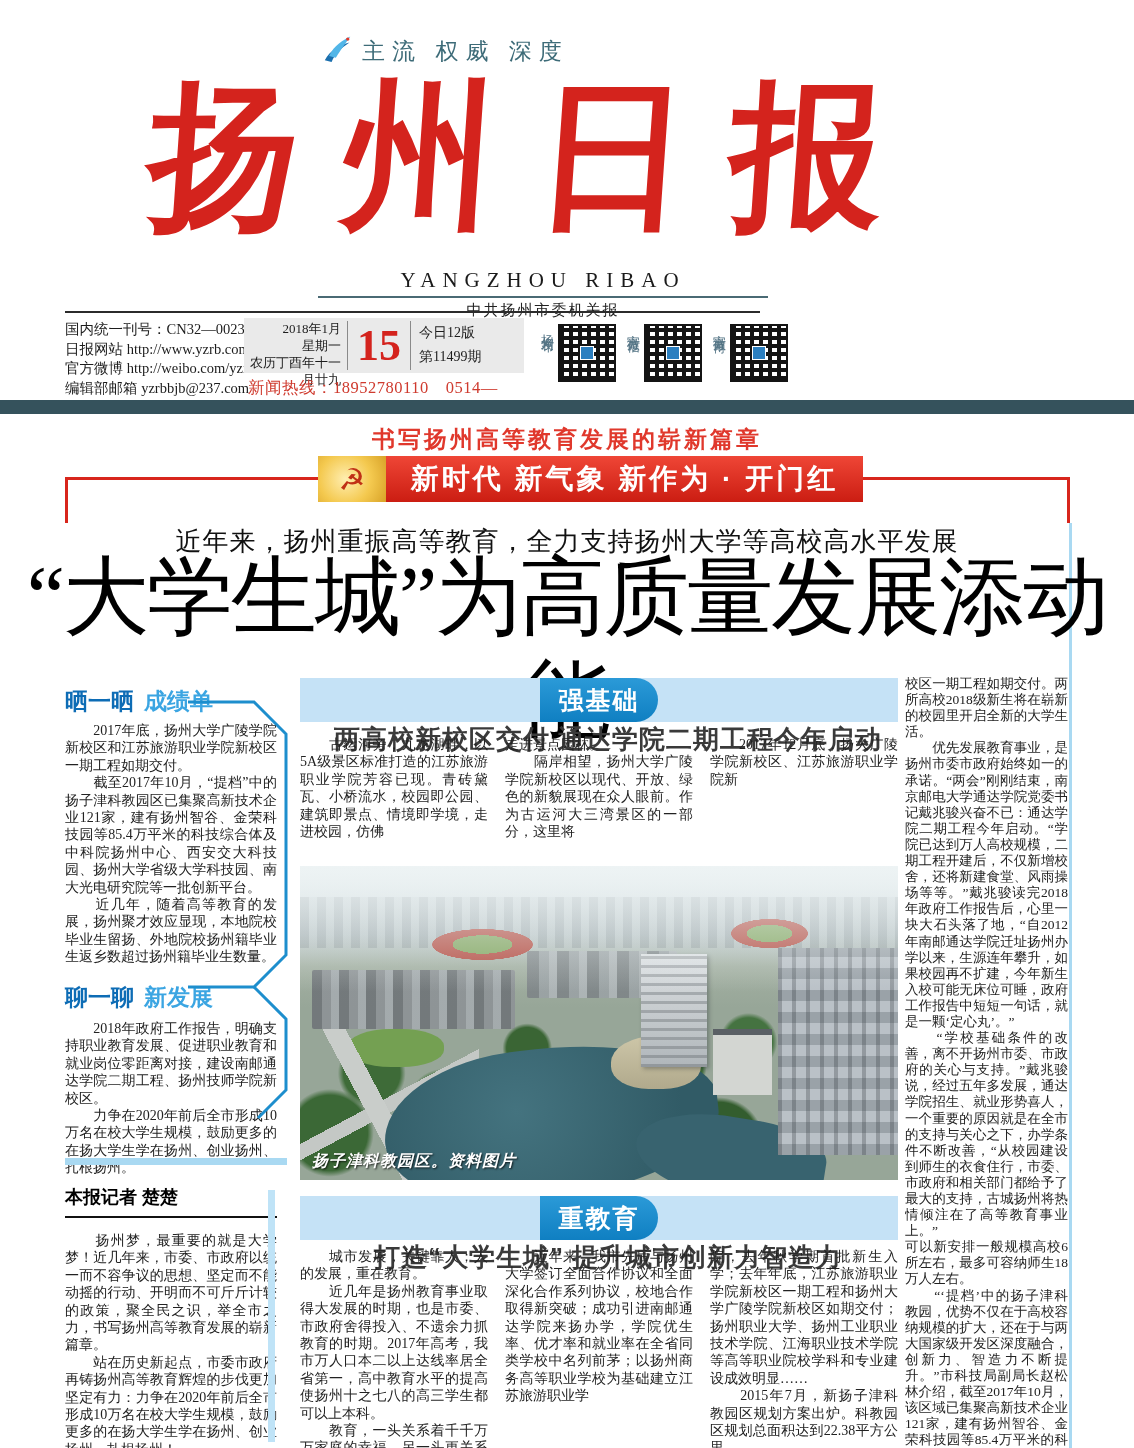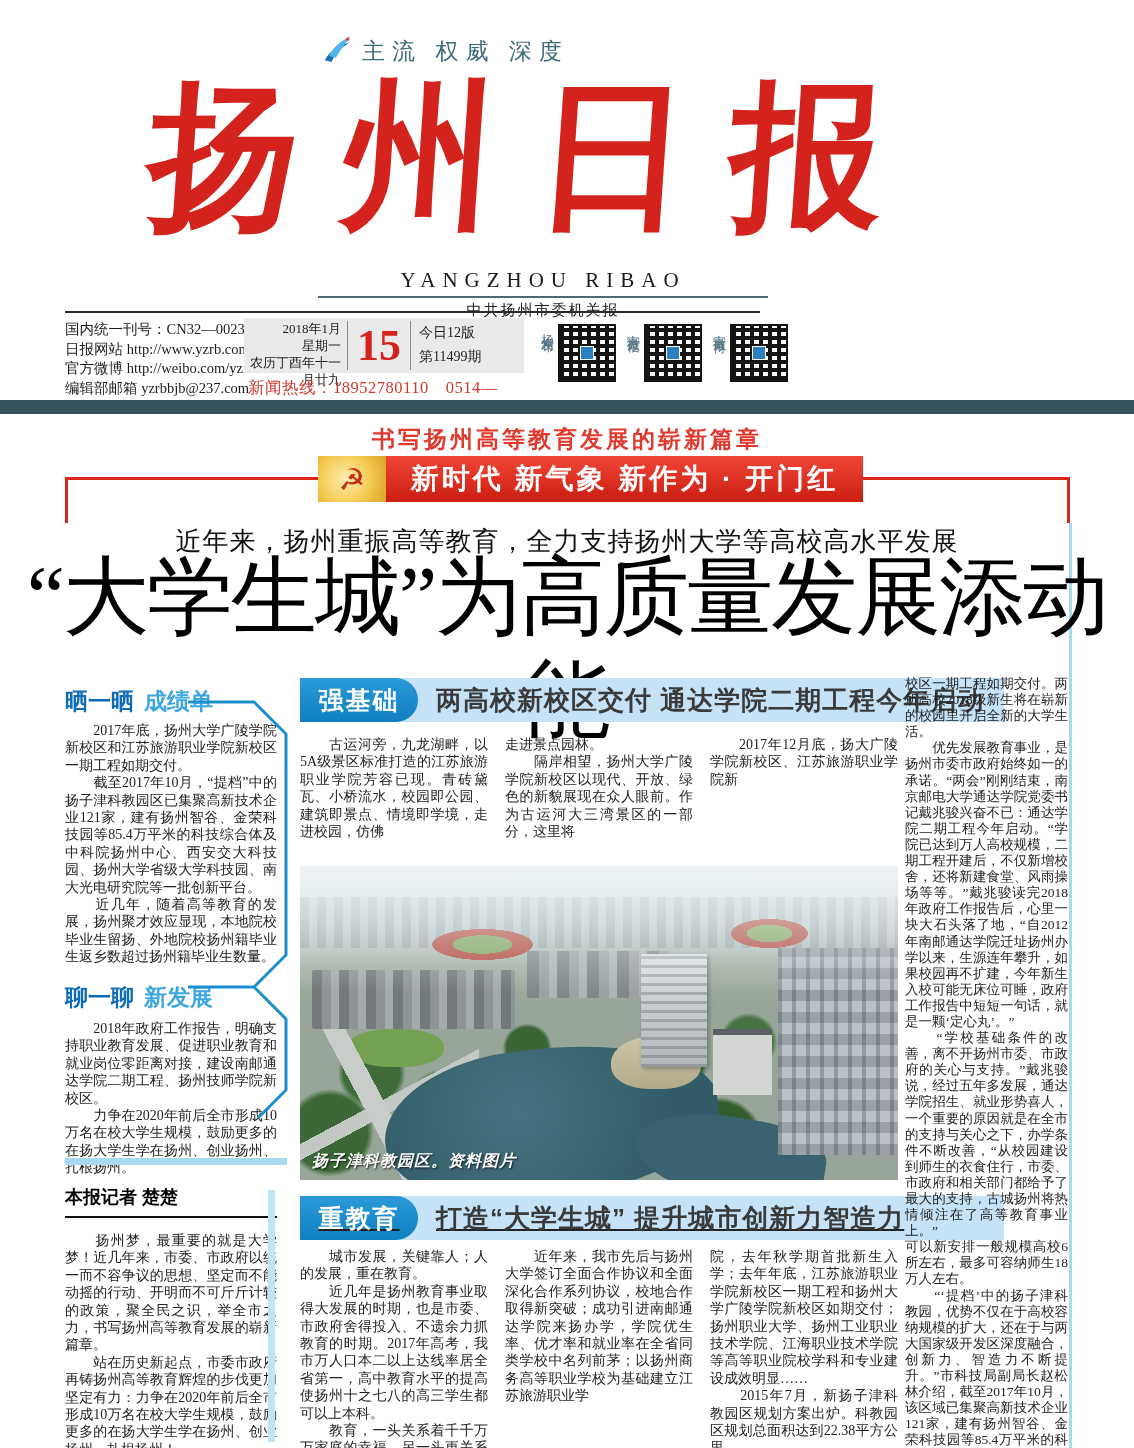--- a/index.html
+++ b/index.html
@@ -74,22 +74,22 @@
   .sb-head{position:absolute;left:0;font-family:"Liberation Sans","DejaVu Sans",sans-serif;font-weight:bold;
            font-size:23px;white-space:nowrap;}
   .sb-tag{color:#0d6cb5;}
   .sb-name{color:#3ba5e2;margin-left:10px;}
   .sb-paras{position:absolute;left:0;width:212px;}
   .reporter{position:absolute;left:0;top:509px;width:212px;font-family:"Liberation Sans","DejaVu Sans",sans-serif;
             font-weight:bold;font-size:18px;color:#000;padding-bottom:7px;border-bottom:2px solid #111;}
   .sb-bracket{position:absolute;left:60px;top:672px;}
 
   
-  .sec-bar{position:absolute;left:300px;width:704px;height:44px;background:var(--section_bg,#c5e2f6);
-           display:flex;align-items:center;font-family:"Liberation Sans","DejaVu Sans",sans-serif;}
+  .sec-bar{position:absolute;left:300px;width:598px;height:44px;background:var(--section_bg,#c5e2f6);
+           display:flex;align-items:center;font-family:"Liberation Sans","DejaVu Sans",sans-serif;flex-direction:column;}
   .sec-badge{width:118px;height:44px;line-height:44px;text-align:center;color:#fff;font-size:25px;font-weight:bold;
              letter-spacing:2px;border-radius:0 22px 22px 0;
              background:linear-gradient(180deg,#2b9ad8,var(--badge_blue,#0f7fc2));}
   .sec-title{margin-left:18px;font-size:26px;font-weight:bold;color:#3a3a3a;letter-spacing:1px;}
 
   
   .cols{position:absolute;left:300px;width:598px;display:flex;gap:17px;overflow:hidden;}
   .col{width:188px;overflow:hidden;}
 
   
@@ -288,21 +288,21 @@
     <div class="ph ph-lake"></div>
     <div class="ph ph-lake2"></div>
     <div class="ph ph-round"></div>
     <div class="ph ph-white-tower"></div>
     <div class="ph ph-annex"></div>
     <div class="ph ph-right-towers"></div>
     <div class="ph ph-haze"></div>
     <div class="ph ph-caption">扬子津科教园区。资料图片</div>
   </div>
 
-  <div class="sec-bar" style="top:1196px;text-decoration:underline;">
+  <div class="sec-bar" style="top:1196px;">
     <span class="sec-badge">重教育</span>
     <span class="sec-title">打造“大学生城” 提升城市创新力智造力</span>
   </div>
   <div class="cols bodytext" style="top:1248px;height:200px;">
     <div class="col">
 
     <p>　　城市发展，关键靠人；人的发展，重在教育。</p>
         <p>　　近几年是扬州教育事业取得大发展的时期，也是市委、市政府舍得投入、不遗余力抓教育的时期。2017年高考，我市万人口本二以上达线率居全省第一，高中教育水平的提高使扬州十之七八的高三学生都可以上本科。</p>
         <p>　　教育，一头关系着千千万万家庭的幸福，另一头更关系着一</p>
       </div>

